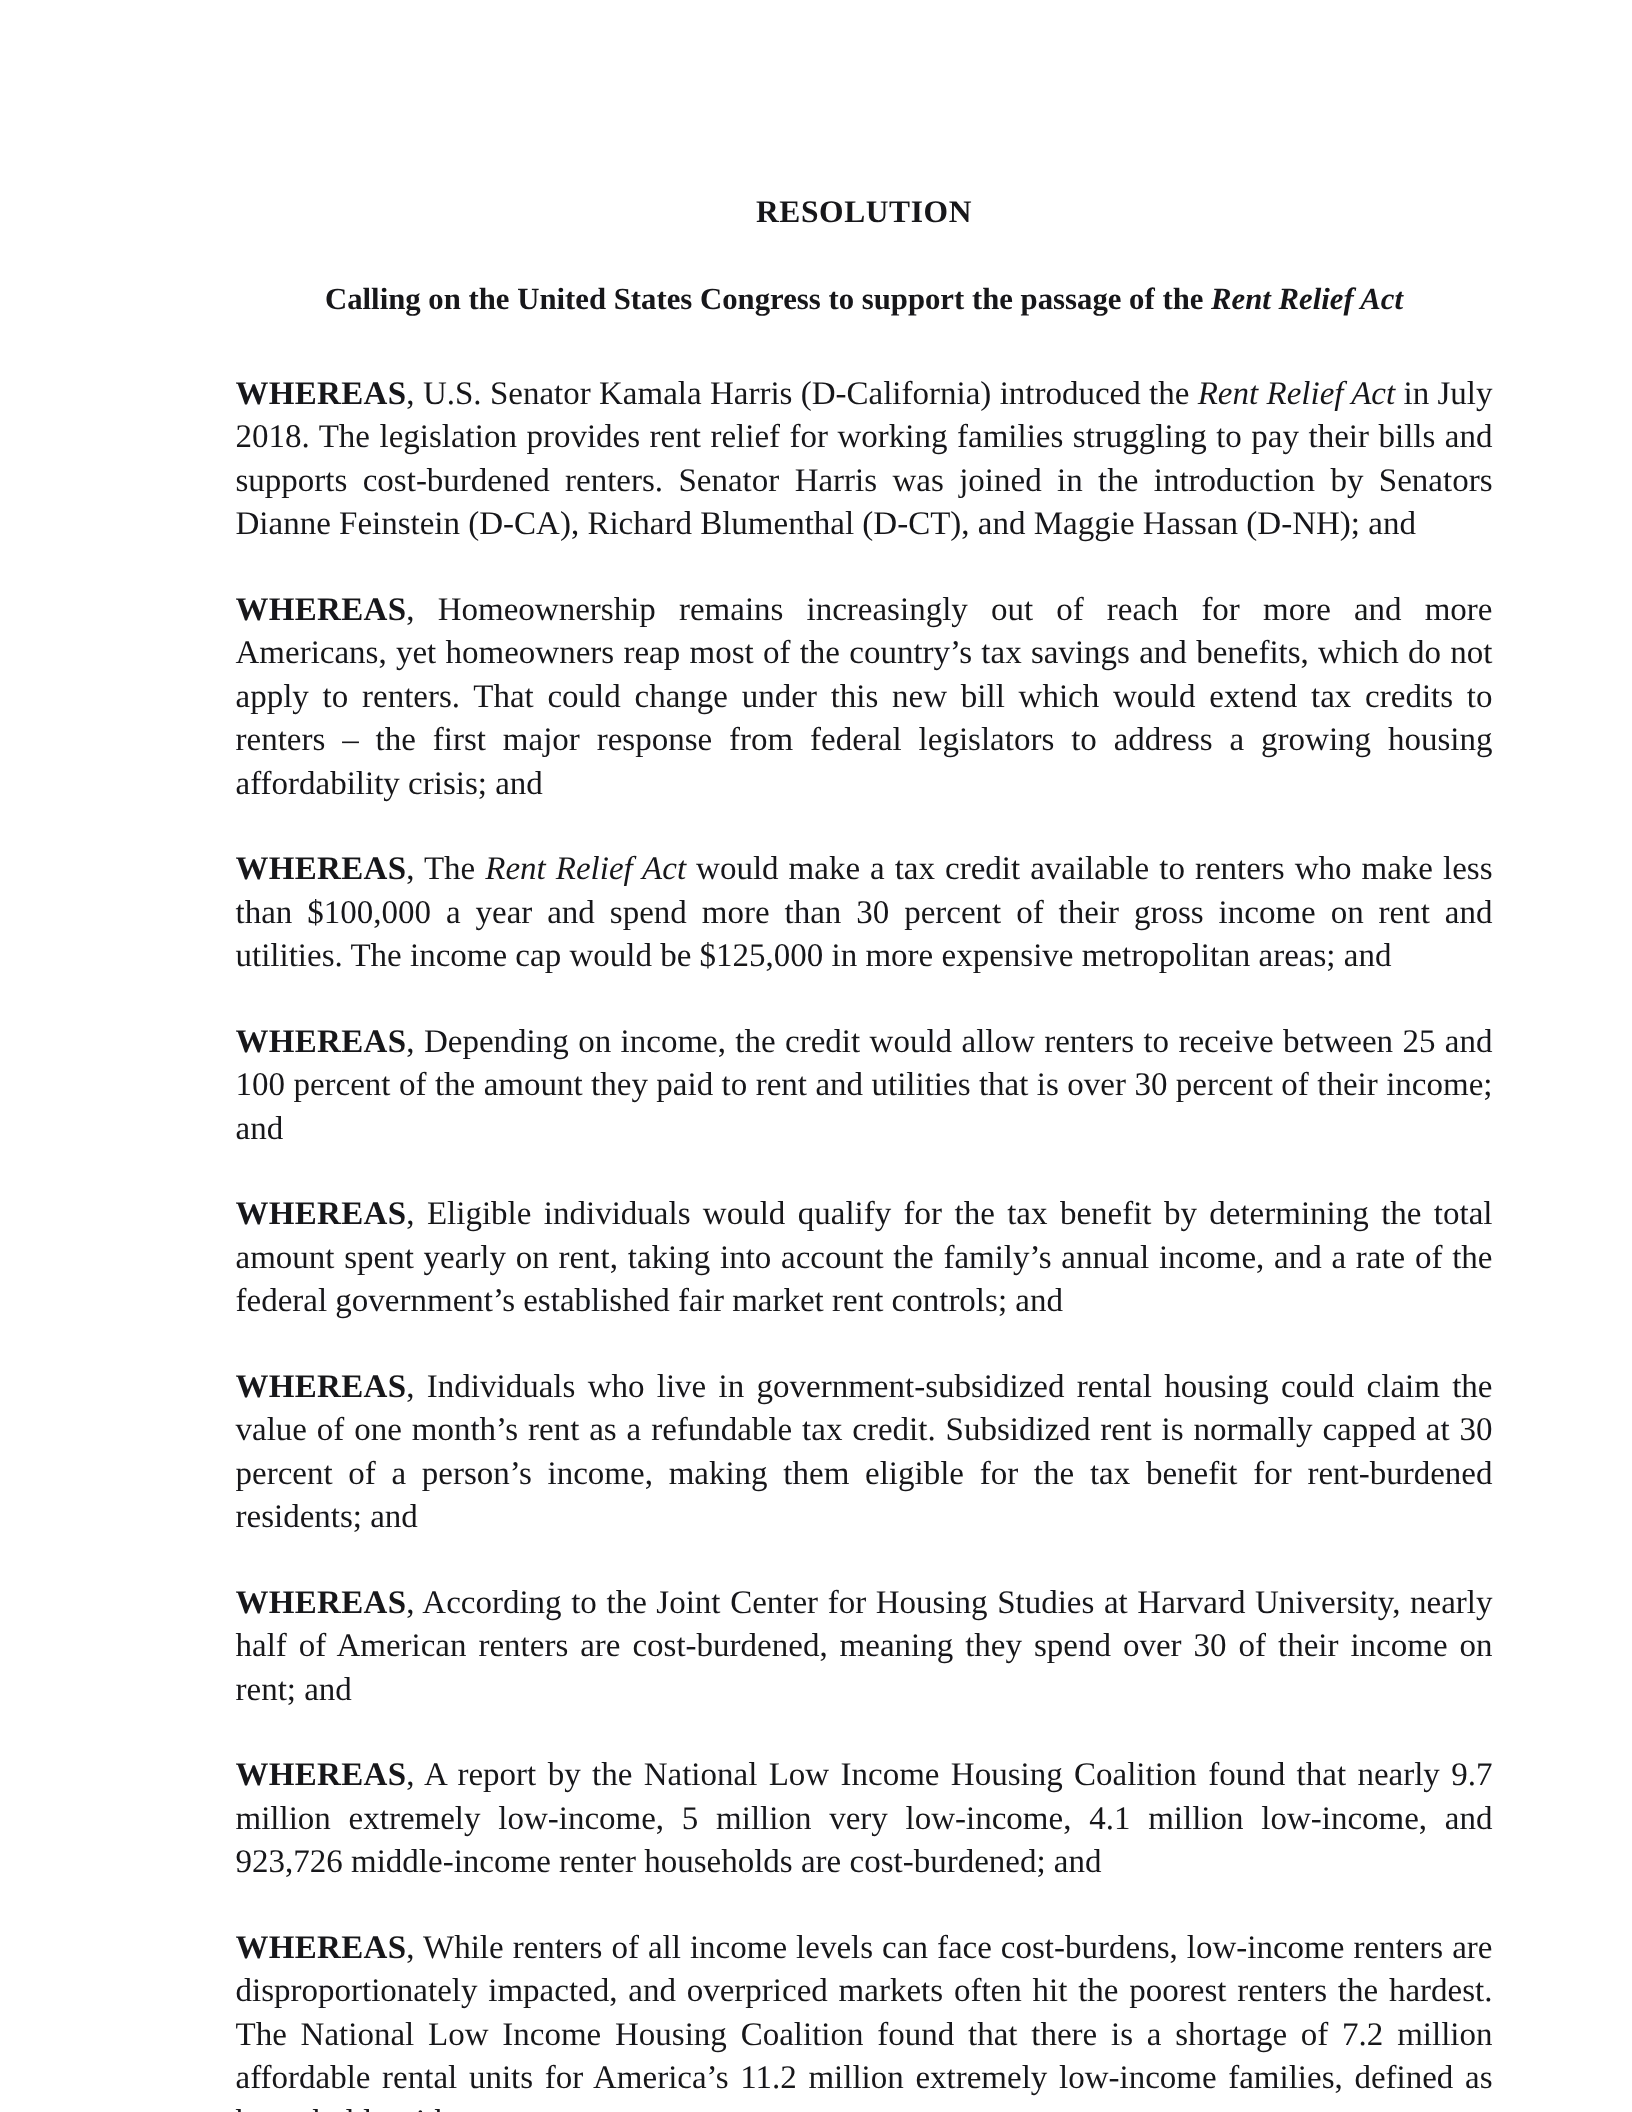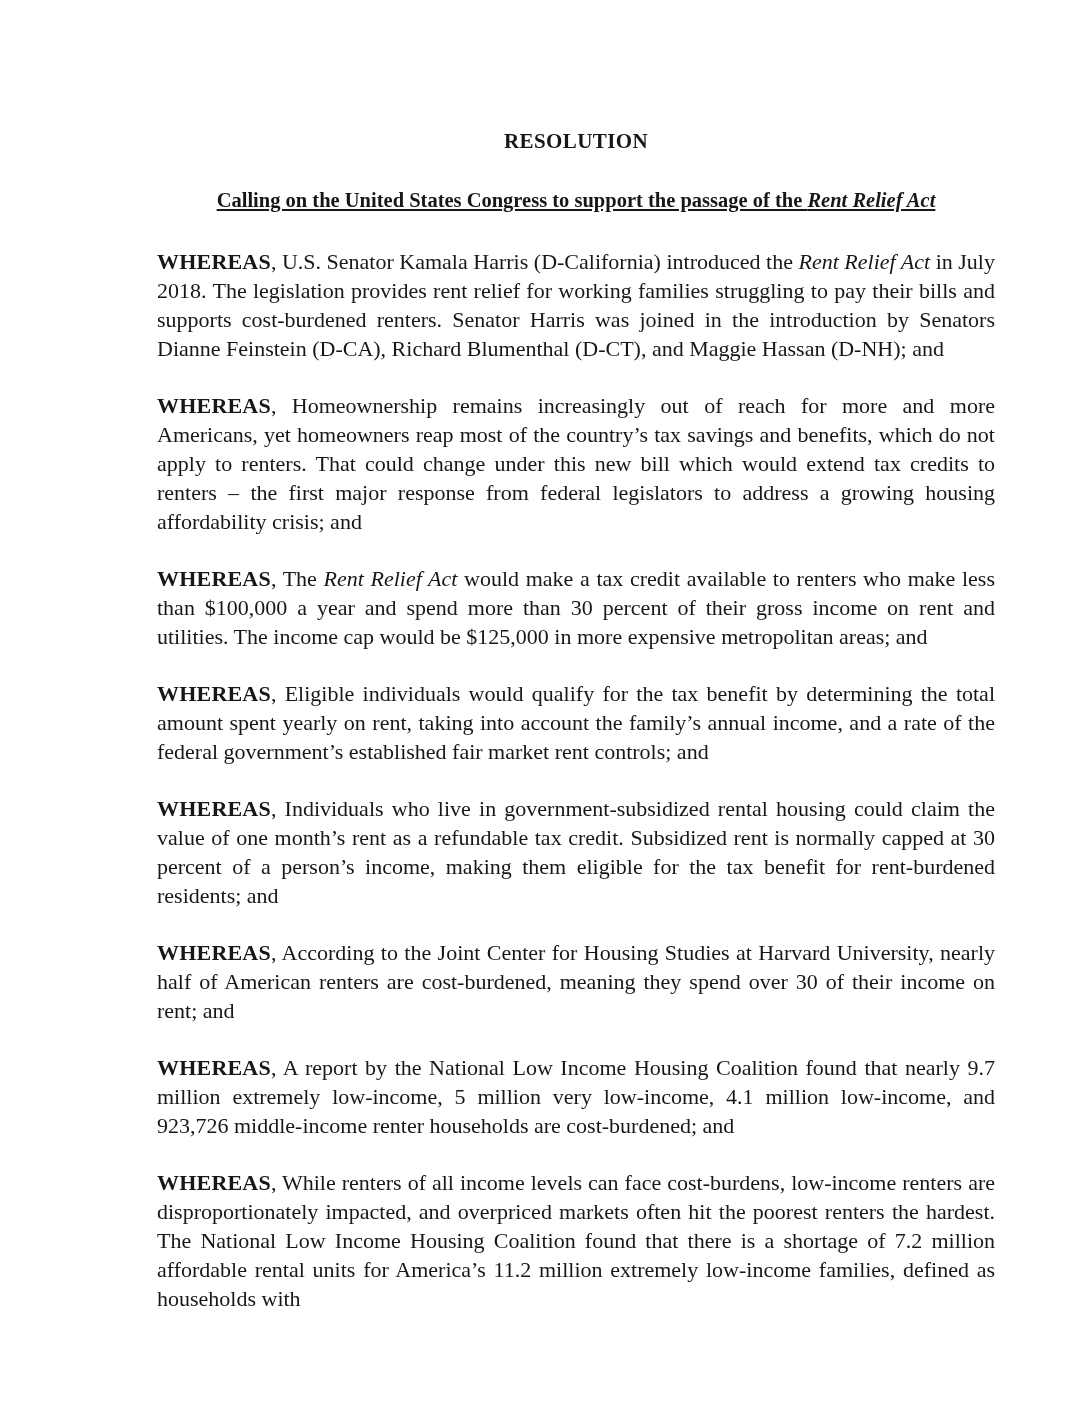--- a/index.html
+++ b/index.html
@@ -34,21 +34,20 @@
     padding-top: 129px;
     line-height: 1.2;
   }
   .doc-subtitle {
     text-align: center;
     font-weight: bold;
     font-size: 20.5px;
     margin: 0;
     padding-top: 34px;
     line-height: 1.25;
-    text-decoration: underline;
   }
   .doc-subtitle .act {
     font-style: italic;
     font-weight: bold;
   }
   .clauses {
     padding-top: 33px;
   }
   .clause {
     font-size: 22px;
@@ -78,20 +77,21 @@
     <h1 class="doc-title">RESOLUTION</h1>
 
     <h2 class="doc-subtitle">
       <span>Calling on the United States Congress to support the passage of the </span><span class="act">Rent Relief Act</span>
     </h2>
 
     <div class="clauses">
         <p class="clause"><span class="lead">WHEREAS</span><span>, U.S. Senator Kamala Harris (D-California) introduced the </span><span class="act">Rent Relief Act</span><span> in July 2018. The legislation provides rent relief for working families struggling to pay their bills and supports cost-burdened renters. Senator Harris was joined in the introduction by Senators Dianne Feinstein (D-CA), Richard Blumenthal (D-CT), and Maggie Hassan (D-NH); and</span></p>
         <p class="clause"><span class="lead">WHEREAS</span><span>, Homeownership remains increasingly out of reach for more and more Americans, yet homeowners reap most of the country’s tax savings and benefits, which do not apply to renters. That could change under this new bill which would extend tax credits to renters – the first major response from federal legislators to address a growing housing affordability crisis; and</span></p>
         <p class="clause"><span class="lead">WHEREAS</span><span>, The </span><span class="act">Rent Relief Act</span><span> would make a tax credit available to renters who make less than $100,000 a year and spend more than 30 percent of their gross income on rent and utilities. The income cap would be $125,000 in more expensive metropolitan areas; and</span></p>
+        <p class="clause"><span class="lead">WHEREAS</span><span>, Depending on income, the credit would allow renters to receive between 25 and 100 percent of the amount they paid to rent and utilities that is over 30 percent of their income; and</span></p>
         <p class="clause"><span class="lead">WHEREAS</span><span>, Eligible individuals would qualify for the tax benefit by determining the total amount spent yearly on rent, taking into account the family’s annual income, and a rate of the federal government’s established fair market rent controls; and</span></p>
         <p class="clause"><span class="lead">WHEREAS</span><span>, Individuals who live in government-subsidized rental housing could claim the value of one month’s rent as a refundable tax credit. Subsidized rent is normally capped at 30 percent of a person’s income, making them eligible for the tax benefit for rent-burdened residents; and</span></p>
         <p class="clause"><span class="lead">WHEREAS</span><span>, According to the Joint Center for Housing Studies at Harvard University, nearly half of American renters are cost-burdened, meaning they spend over 30 of their income on rent; and</span></p>
         <p class="clause"><span class="lead">WHEREAS</span><span>, A report by the National Low Income Housing Coalition found that nearly 9.7 million extremely low-income, 5 million very low-income, 4.1 million low-income, and 923,726 middle-income renter households are cost-burdened; and</span></p>
         <p class="clause"><span class="lead">WHEREAS</span><span>, While renters of all income levels can face cost-burdens, low-income renters are disproportionately impacted, and overpriced markets often hit the poorest renters the hardest. The National Low Income Housing Coalition found that there is a shortage of 7.2 million affordable rental units for America’s 11.2 million extremely low-income families, defined as households with</span></p>
       </div>
 
   </div>
 </div>
 

